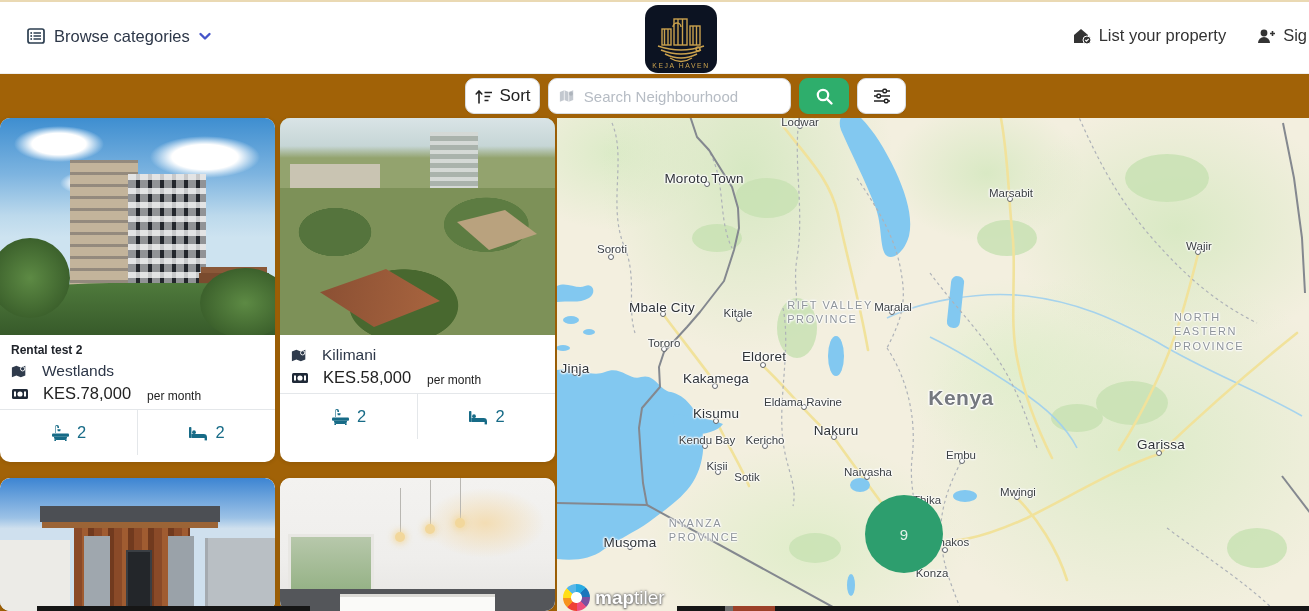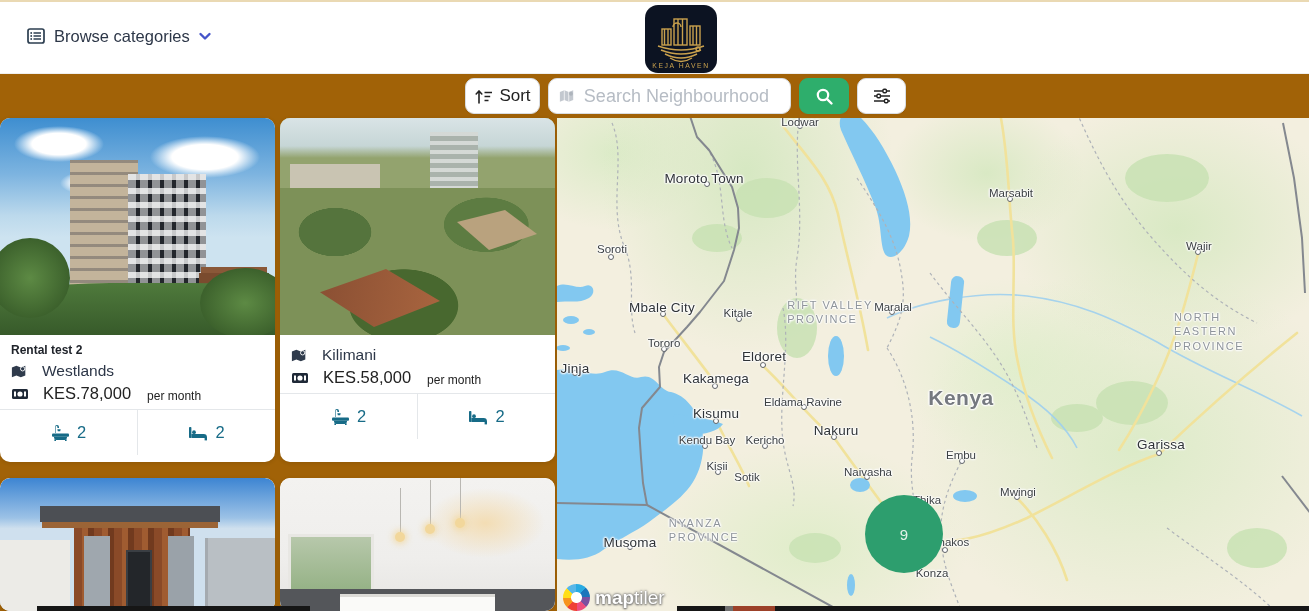--- a/index.html
+++ b/index.html
@@ -15,21 +15,21 @@
   .logo { position:absolute; left:645px; top:3px; width:72px; height:68px; cursor:pointer; }
   .nav-right { position:absolute; right:2px; top:24px; display:flex; align-items:center; gap:30px; }
   .nav-link { display:flex; align-items:center; gap:7px; font-size:16.5px; color:#333; cursor:pointer; white-space:nowrap; }
 
   
   .search-row { position:absolute; left:465px; top:78px; display:flex; align-items:flex-end; gap:8px; z-index:6; }
   .btn { display:flex; align-items:center; justify-content:center; gap:6px; height:36px; background:#fff;
          border:1px solid #d9dde2; border-radius:9px; cursor:pointer; box-shadow:0 1px 2px rgba(0,0,0,.04); }
   .sort-btn { width:75px; font-size:17px; color:#222; }
   .search-box { display:flex; align-items:center; height:36px; width:243px; border:1px solid #d9dde2; border-radius:9px; background:#fff; padding:0 10px; gap:8px; }
-  .search-box input { border:none; outline:none; width:100%; font-size:18px; color:#333; font-family:inherit; }
+  .search-box input { border:none; outline:none; width:100%; font-size:15px; color:#333; font-family:inherit; }
   .search-box input::placeholder { color:#b6bcc4; }
   .go-btn { width:50px; background:#2eae6c; border-color:#2eae6c; }
   .filter-btn { width:49px; }
 
   
   .card { position:absolute; width:275px; background:#fff; border-radius:10px; box-shadow:0 1px 4px rgba(0,0,0,.12); }
   .card.full { height:344px; }
   .photo { position:relative; width:100%; height:217px; border-radius:10px 10px 0 0; overflow:hidden; cursor:pointer; }
   .photo > div { position:absolute; }
   .card-body { padding:7px 11px 6px; }
@@ -153,20 +153,38 @@
           <path d="M16 45 Q36 53 56 45"></path>
           <path d="M20 49 Q36 57 52 49"></path>
           <path d="M25 53 Q36 60 47 53"></path>
           <circle cx="53" cy="44" r="2"></circle>
           <path d="M28 22 a4 4 0 0 1 8 0"></path>
         </g>
         <text x="36" y="63" fill="#c9a14d" font-size="6.8" text-anchor="middle" letter-spacing="1.6" font-family="Liberation Sans, sans-serif">KEJA HAVEN</text>
       </svg>
     </div>
 
+    <div class="nav-right">
+      <div class="nav-link">
+        <svg width="20" height="18" viewBox="0 0 20 18">
+          <path d="M2 8 L9 2 L16 8 L16 16 L2 16 Z" fill="#333"></path>
+          <circle cx="15" cy="13" r="4" fill="#333" stroke="#fff" stroke-width="1"></circle>
+          <path d="M13.3 13 l1.2 1.2 l2.2 -2.4" fill="none" stroke="#fff" stroke-width="1.2"></path>
+        </svg>
+        <span>List your property</span>
+      </div>
+      <div class="nav-link">
+        <svg width="20" height="18" viewBox="0 0 20 18">
+          <circle cx="8" cy="6" r="3.4" fill="#333"></circle>
+          <path d="M2 16 a6 6 0 0 1 12 0 Z" fill="#333"></path>
+          <path d="M16.5 4 v5 M14 6.5 h5" stroke="#333" stroke-width="1.6"></path>
+        </svg>
+        <span>Sig</span>
+      </div>
+    </div>
   </header>
 
   <div class="search-row">
     <button class="btn sort-btn">
       <svg width="19" height="17" viewBox="0 0 19 17">
         <path d="M5 15 V3 M5 3 L2.2 6 M5 3 L7.8 6" fill="none" stroke="#222" stroke-width="1.6" stroke-linecap="round"></path>
         <line x1="10.5" y1="4.5" x2="18" y2="4.5" stroke="#222" stroke-width="1.5"></line>
         <line x1="10.5" y1="8.5" x2="16.2" y2="8.5" stroke="#222" stroke-width="1.5"></line>
         <line x1="10.5" y1="12.5" x2="14.5" y2="12.5" stroke="#222" stroke-width="1.5"></line>
       </svg>

